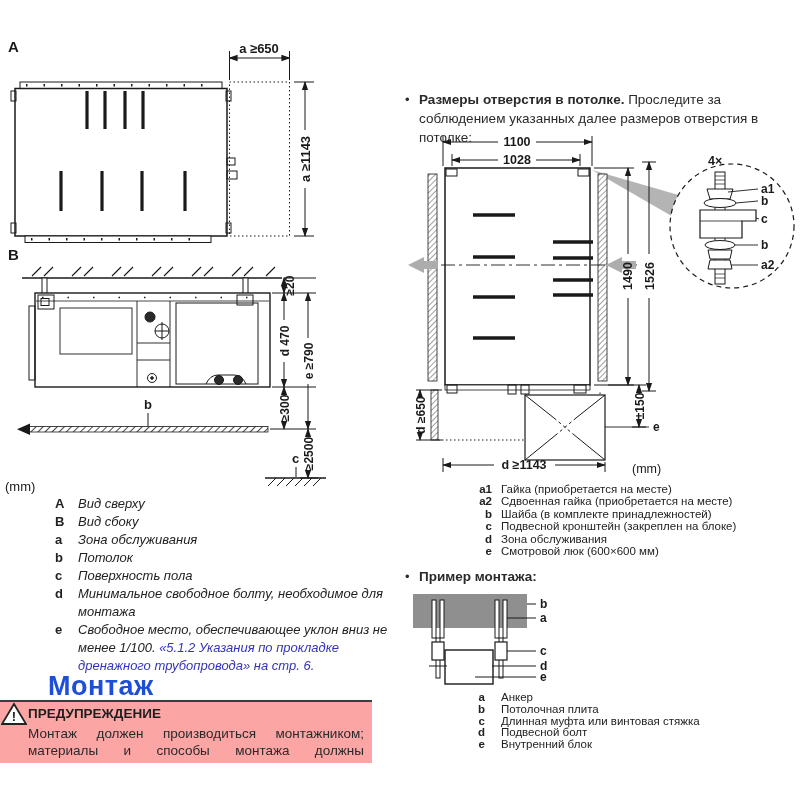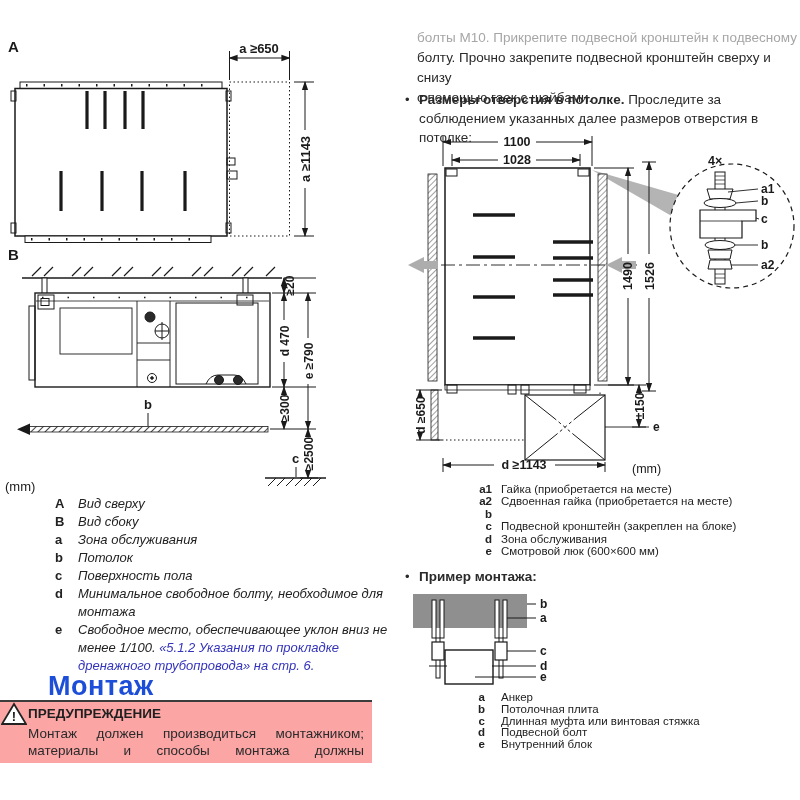--- a/index.html
+++ b/index.html
@@ -205,25 +205,20 @@
     <div class="warn-text">
       <div class="warn-line">Монтаж должен производиться монтажником;</div>
       <div class="warn-line">материалы и способы монтажа должны</div>
     </div>
   </div>
   <svg class="abs" style="left:1px;top:702px;" width="26" height="24" viewBox="0 0 26 24">
     <polygon points="13,2 25,22 1,22" fill="#fff" stroke="#222" stroke-width="1.8"></polygon>
     <text x="13" y="19" text-anchor="middle" font-size="13" font-weight="bold">!</text>
   </svg>
 
-  <div class="abs body-13" style="left:417px;top:28px;width:382px;">
-    <div class="faded">болты М10. Прикрепите подвесной кронштейн к подвесному</div>
-    <div>болту. Прочно закрепите подвесной кронштейн сверху и снизу</div>
-    <div>с помощью гаек с шайбами.</div>
-  </div>
 
   <div class="abs body-13 bullet-row" style="left:405px;top:90px;width:392px;line-height:19px;">
     <span class="bullet-glyph">•</span>
     <span><span class="b">Размеры отверстия в потолке.</span><span> Проследите за соблюдением указанных далее размеров отверстия в потолке:</span></span>
   </div>
 
   <svg class="abs" style="left:402px;top:128px;" width="398" height="356" viewBox="0 0 398 356">
     <g class="dg">
       <line x1="41" y1="8" x2="41" y2="38"></line>
         <line x1="190" y1="8" x2="190" y2="38"></line>
@@ -350,20 +345,21 @@
     <div class="lrow">
         <span class="rkey">a1</span>
         <span>Гайка (приобретается на месте)</span>
       </div>
     <div class="lrow">
         <span class="rkey">a2</span>
         <span>Сдвоенная гайка (приобретается на месте)</span>
       </div>
     <div class="lrow">
         <span class="rkey">b</span>
+        <span>Шайба (в комплекте принадлежностей)</span>
       </div>
     <div class="lrow">
         <span class="rkey">c</span>
         <span>Подвесной кронштейн (закреплен на блоке)</span>
       </div>
     <div class="lrow">
         <span class="rkey">d</span>
         <span>Зона обслуживания</span>
       </div>
     <div class="lrow">

